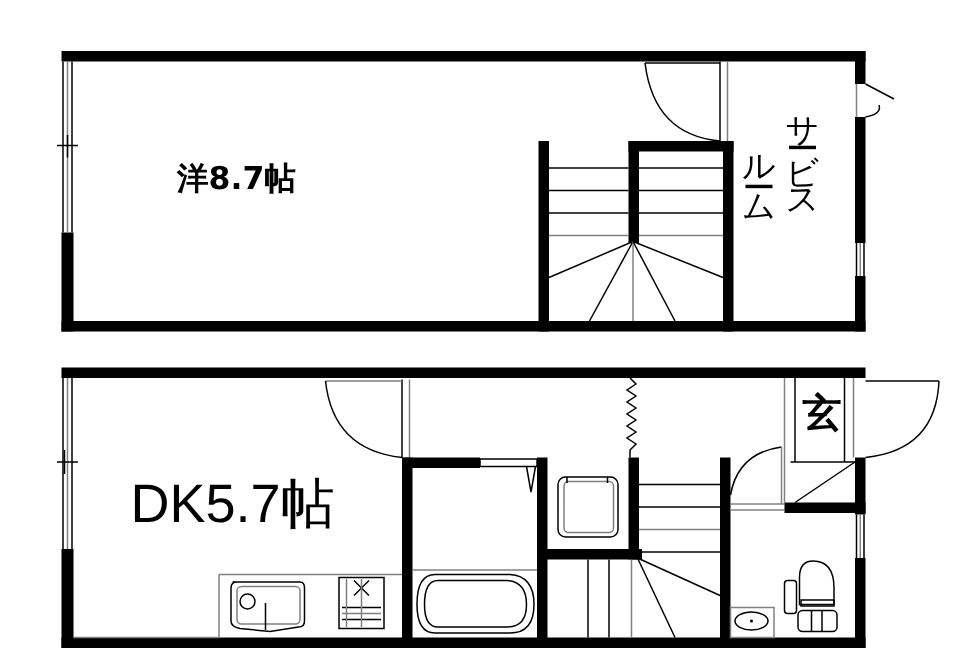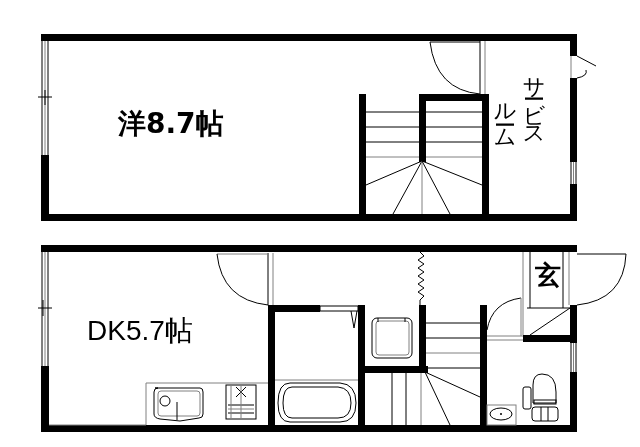--- a/index.html
+++ b/index.html
@@ -1,20 +1,20 @@
 <!DOCTYPE html>
 <html><head>
 <meta charset="utf-8">
 <style>
   html, body { margin:0; padding:0; background:#ffffff; }
   body { width:640px; height:447px; position:relative; overflow:hidden; font-family:"DejaVu Sans", sans-serif; }
   #plan { position:absolute; left:0; top:0; }
   .room-label { position:absolute; color:#000; white-space:nowrap; }
-  .lbl-western { left:118px; top:105px; font-size:28px; font-weight:bold; font-family:"DejaVu Sans", sans-serif; letter-spacing:0px; }
-  .lbl-dk { left:87px; top:312px; font-size:28px; font-family:"Liberation Sans", sans-serif; }
+  .lbl-western { left:118px; top:105px; font-size:21px; font-weight:bold; font-family:"DejaVu Sans", sans-serif; letter-spacing:0px; }
+  .lbl-dk { left:87px; top:312px; font-size:36px; font-family:"Liberation Sans", sans-serif; }
   .lbl-service-1 { left:525px; top:62px; font-size:22px; width:24px; line-height:29px; text-align:center; font-family:"DejaVu Sans", sans-serif; writing-mode:vertical-rl; }
   .lbl-service-2 { left:496px; top:88px; font-size:22px; width:24px; line-height:29px; text-align:center; font-family:"DejaVu Sans", sans-serif; writing-mode:vertical-rl; }
   .lbl-entrance { left:535px; top:258px; font-size:26px; font-weight:bold; font-family:"DejaVu Sans", sans-serif; }
 </style>
 </head>
 <body>
 
 <svg id="plan" width="640" height="447" viewBox="0 0 640 447" xmlns="http://www.w3.org/2000/svg">
 
   <g>

